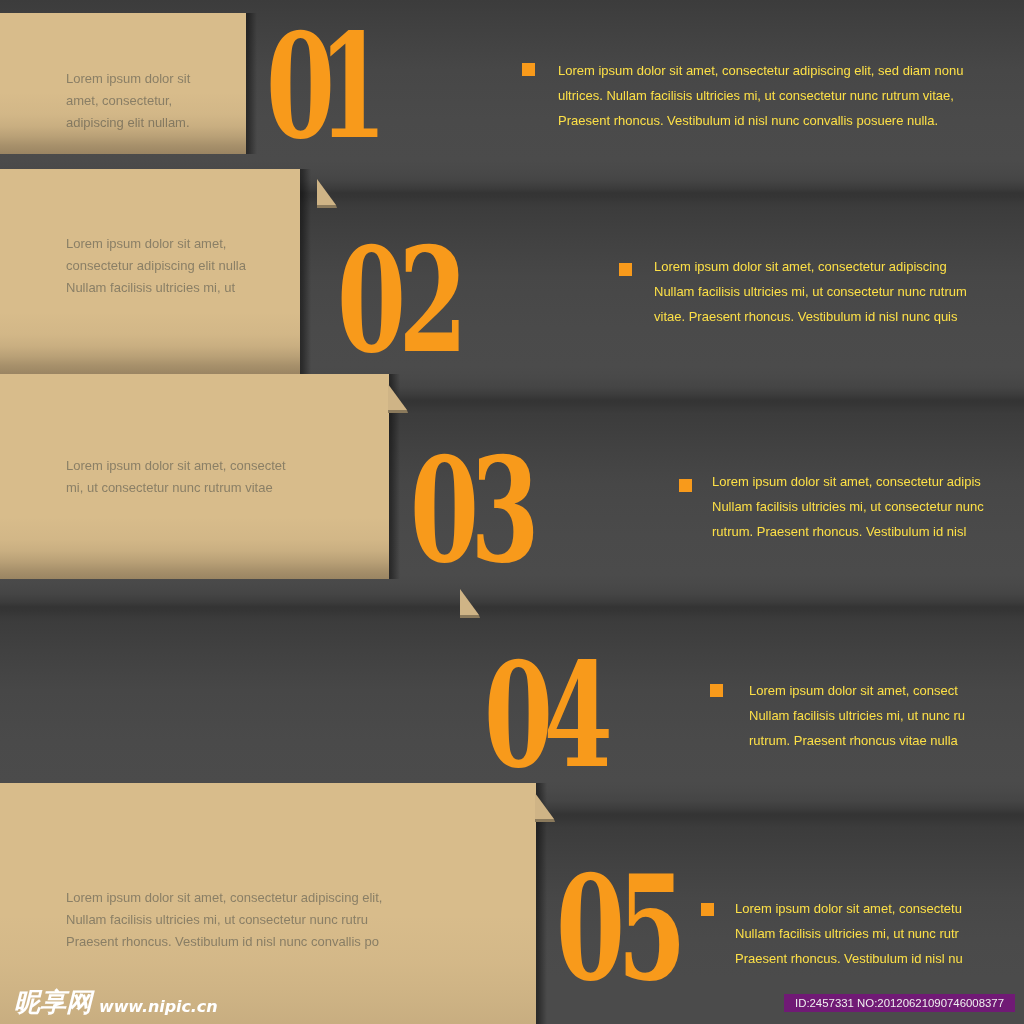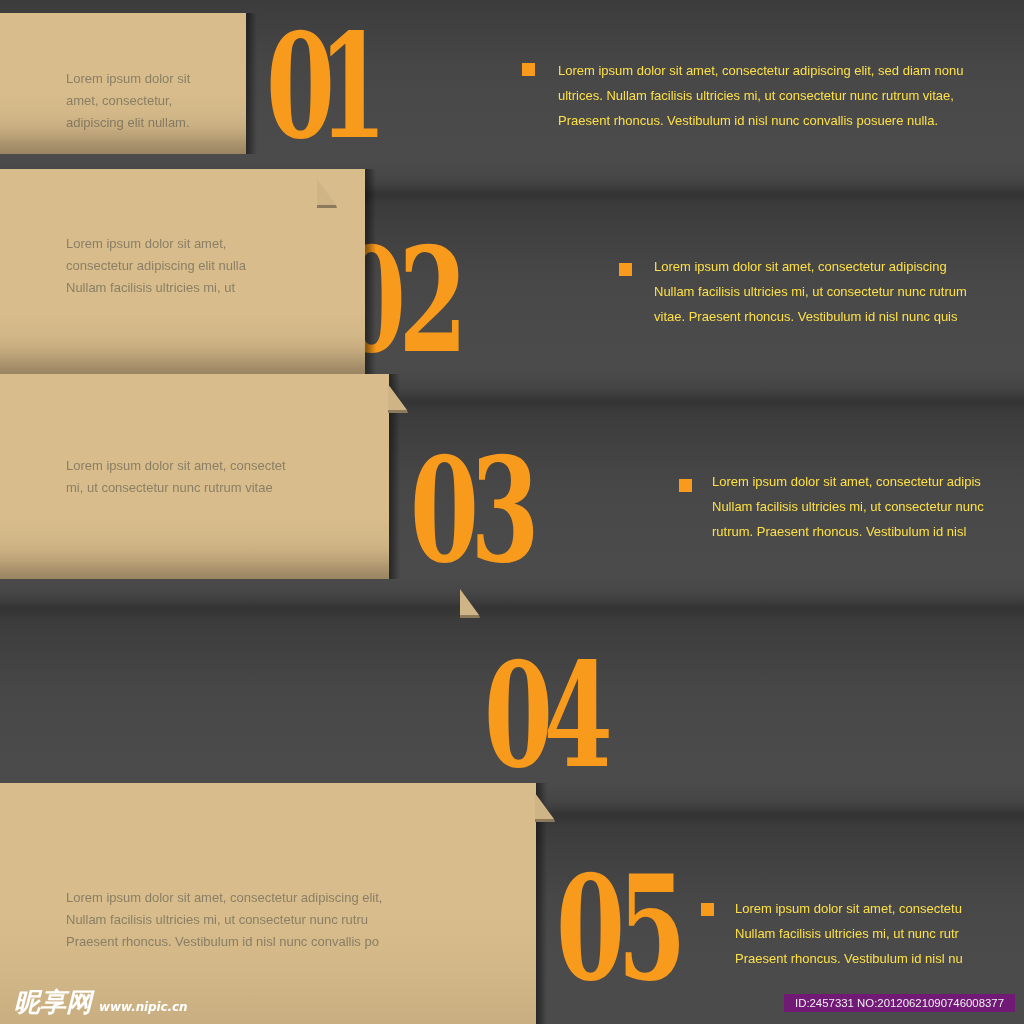--- a/index.html
+++ b/index.html
@@ -42,21 +42,21 @@
   .card::after{content:"";position:absolute;left:0;right:0;bottom:0;height:62px;
     background:linear-gradient(180deg,
       rgba(68,56,42,0) 0%,
       rgba(68,56,42,.04) 36%,
       rgba(68,56,42,.10) 55%,
       rgba(68,56,42,.21) 72%,
       rgba(68,56,42,.33) 86%,
       rgba(68,56,42,.40) 97%,
       rgba(68,56,42,.42) 100%);}
   .card.c1{top:13px;width:246px;height:141px}
-  .card.c2{top:169px;width:365px;height:205px}
+  .card.c2{top:169px;width:300px;height:205px}
   .card.c3{top:374px;width:389px;height:205px}
   .card.c4{top:579px;width:461px;height:204px}
   .card.c5{top:783px;width:536px;height:241px}
   .card.c5::after{height:110px;
     background:linear-gradient(180deg,
       rgba(68,56,42,0) 0%, rgba(68,56,42,.03) 45%,
       rgba(68,56,42,.07) 75%, rgba(68,56,42,.11) 100%);}
 
   .card-lines{position:absolute;left:66px;
      color:#8a7f66;font-size:13px;line-height:22px;
@@ -99,21 +99,21 @@
   .t4 .bullet{top:6px;left:-3px}
   .t5 .bullet{top:7px;left:2px}
   .rlines{margin-left:36px;color:#fde047;font-size:13px;line-height:25px;
           font-family:"Liberation Sans",sans-serif;}
 
   
   .wm{position:absolute;left:14px;top:990px;display:flex;align-items:flex-end;}
   .wm-cn{font-family:"DejaVu Sans",sans-serif;font-weight:bold;font-size:26px;color:#fff;
          font-style:italic;letter-spacing:0px;line-height:25px;}
   .wm-url{font-family:"DejaVu Sans",sans-serif;font-weight:bold;font-style:italic;
-          font-size:12px;color:#fff;margin-left:7px;letter-spacing:-.1px;line-height:16px;}
+          font-size:16px;color:#fff;margin-left:7px;letter-spacing:-.1px;line-height:16px;}
   .idbar{position:absolute;right:9px;top:994px;background:#701a75;color:#f0f0f0;
          font-size:11.4px;line-height:18px;padding:0 11px;white-space:nowrap;
          font-family:"Liberation Sans",sans-serif;}
 </style>
 </head>
 <body>
 
 <div class="stage">
 
   <div class="dark-row r1"></div>
@@ -145,20 +145,28 @@
     </div>
   </div>
   <div class="rblock t3">
     <span class="bullet"></span>
     <div class="rlines">
       <div>Lorem ipsum dolor sit amet, consectetur adipis</div>
       <div>Nullam facilisis ultricies mi, ut consectetur nunc</div>
       <div>rutrum. Praesent rhoncus. Vestibulum id nisl</div>
     </div>
   </div>
+  <div class="rblock t4">
+    <span class="bullet"></span>
+    <div class="rlines">
+      <div>Lorem ipsum dolor sit amet, consect</div>
+      <div>Nullam facilisis ultricies mi, ut nunc ru</div>
+      <div>rutrum. Praesent rhoncus vitae nulla</div>
+    </div>
+  </div>
   <div class="rblock t5">
     <span class="bullet"></span>
     <div class="rlines">
       <div>Lorem ipsum dolor sit amet, consectetu</div>
       <div>Nullam facilisis ultricies mi, ut nunc rutr</div>
       <div>Praesent rhoncus. Vestibulum id nisl nu</div>
     </div>
   </div>
 
   <div class="card c1">

